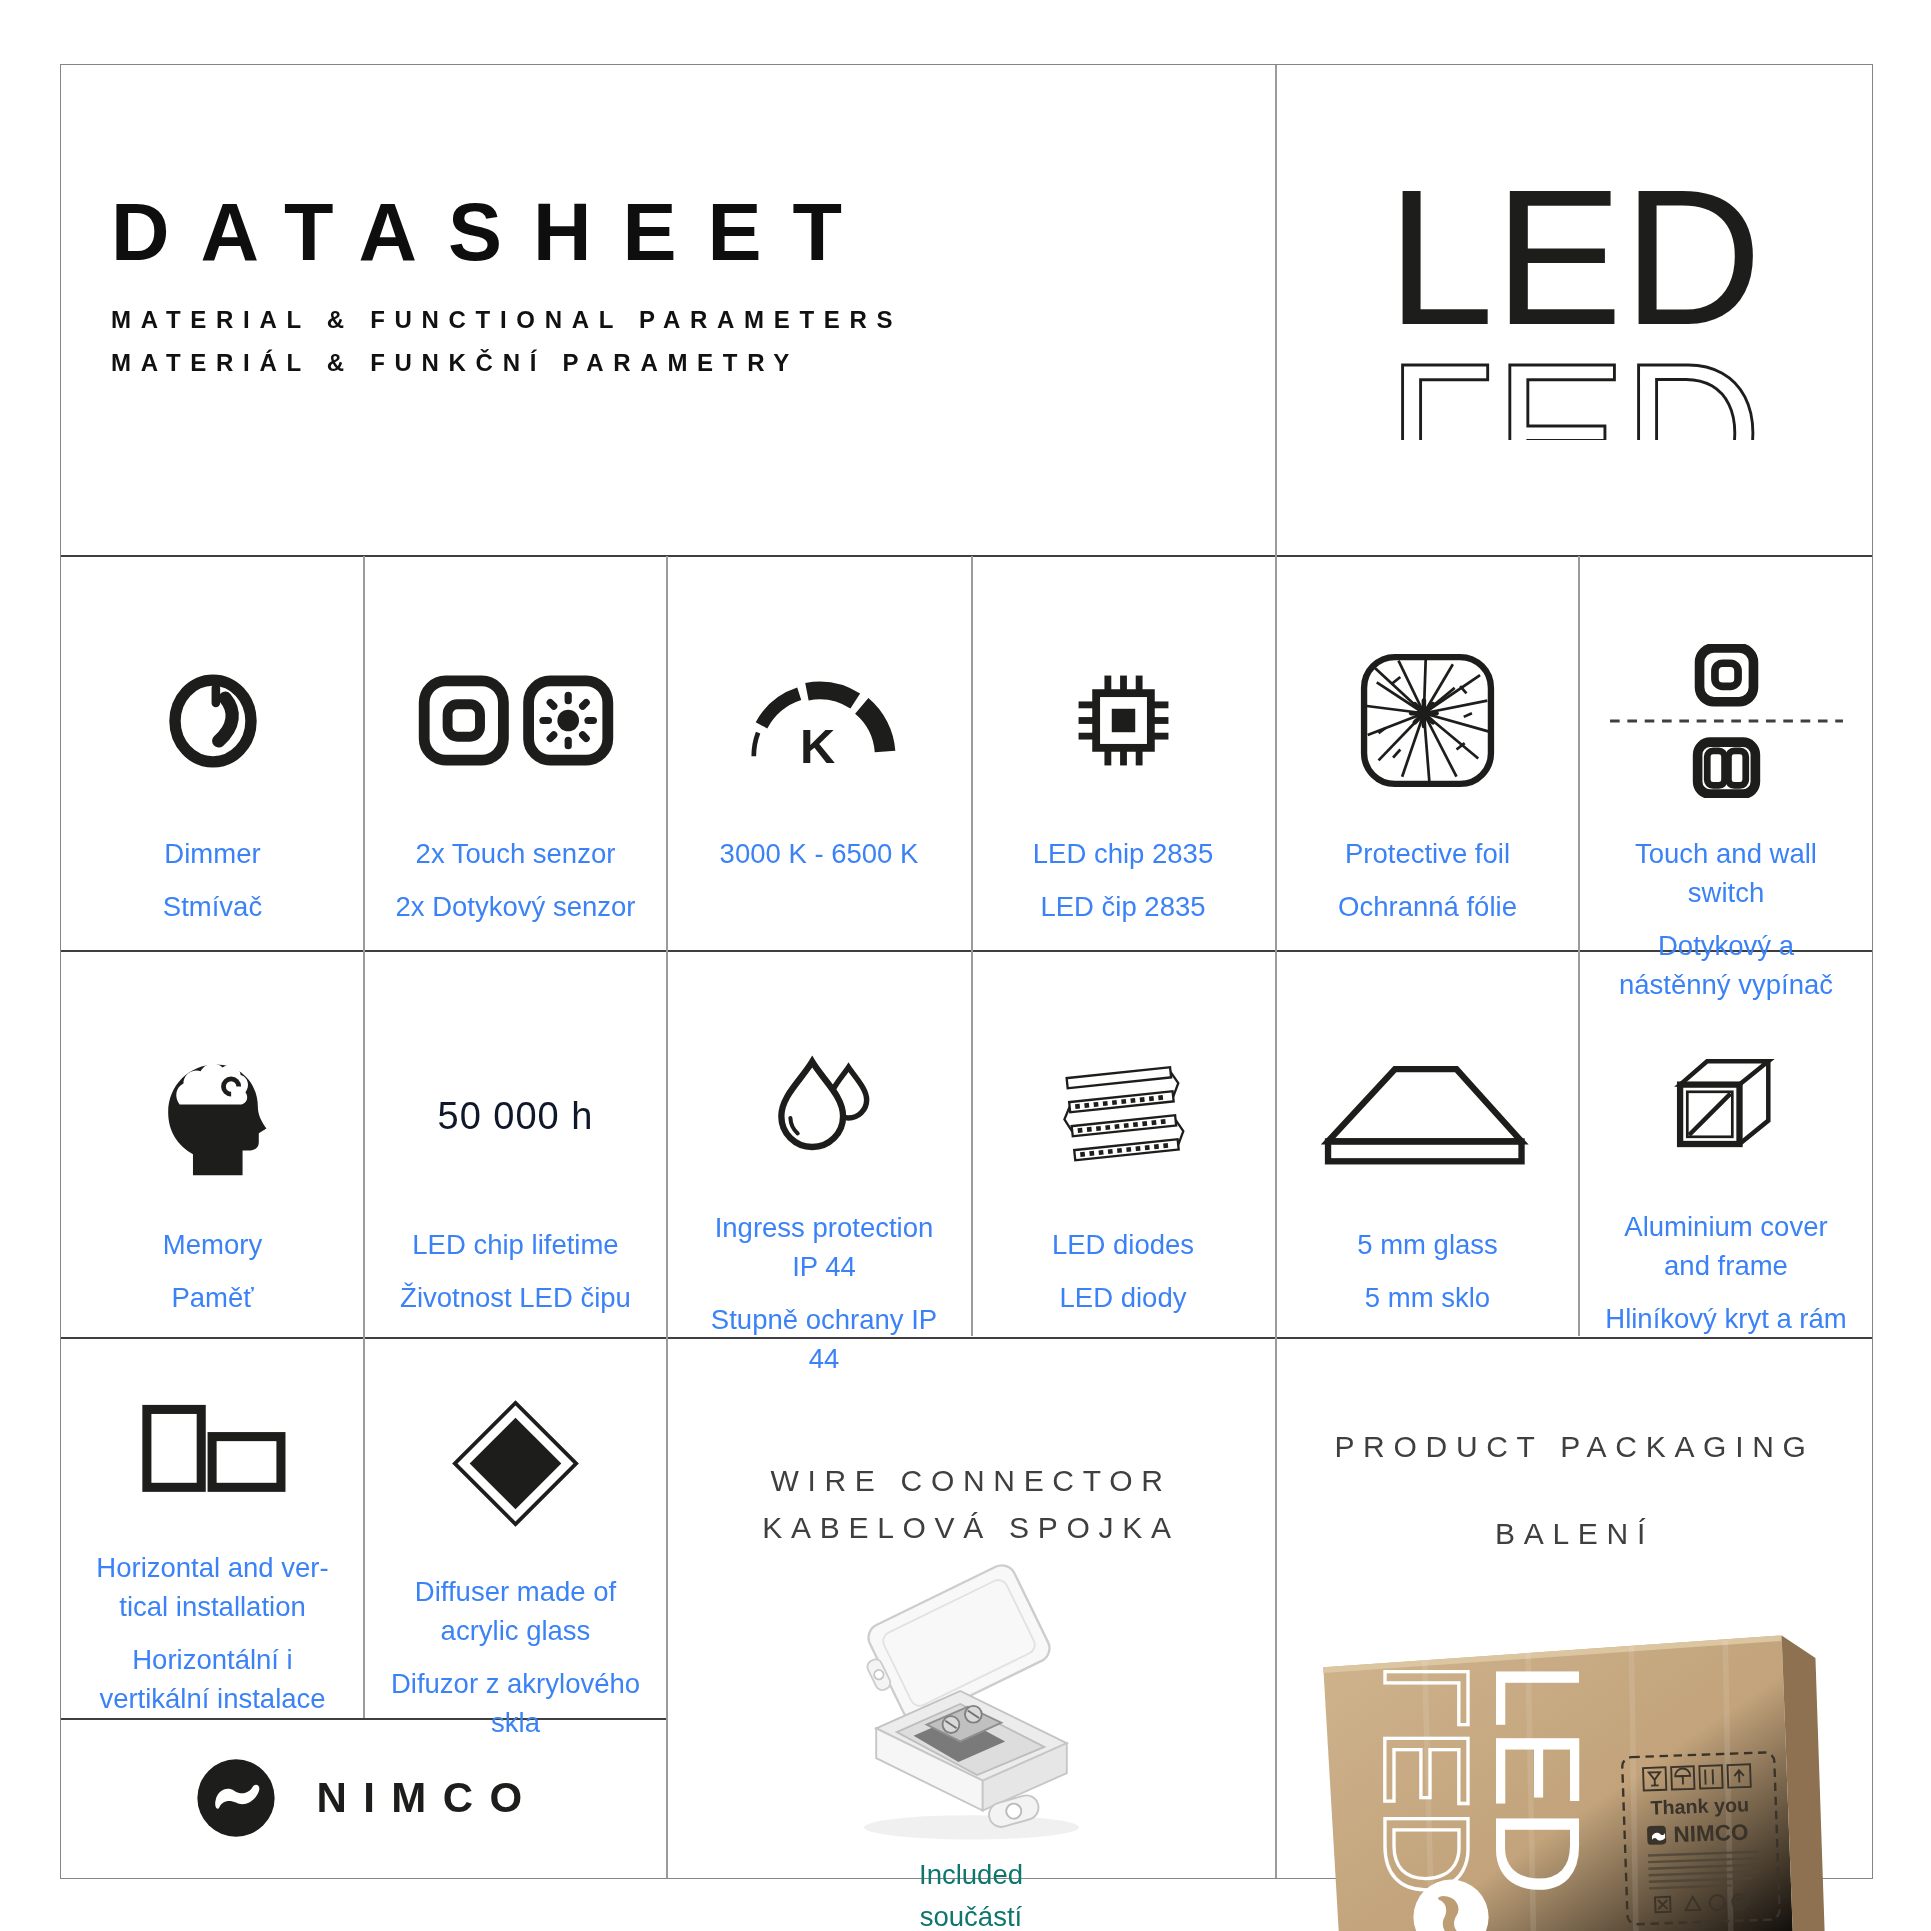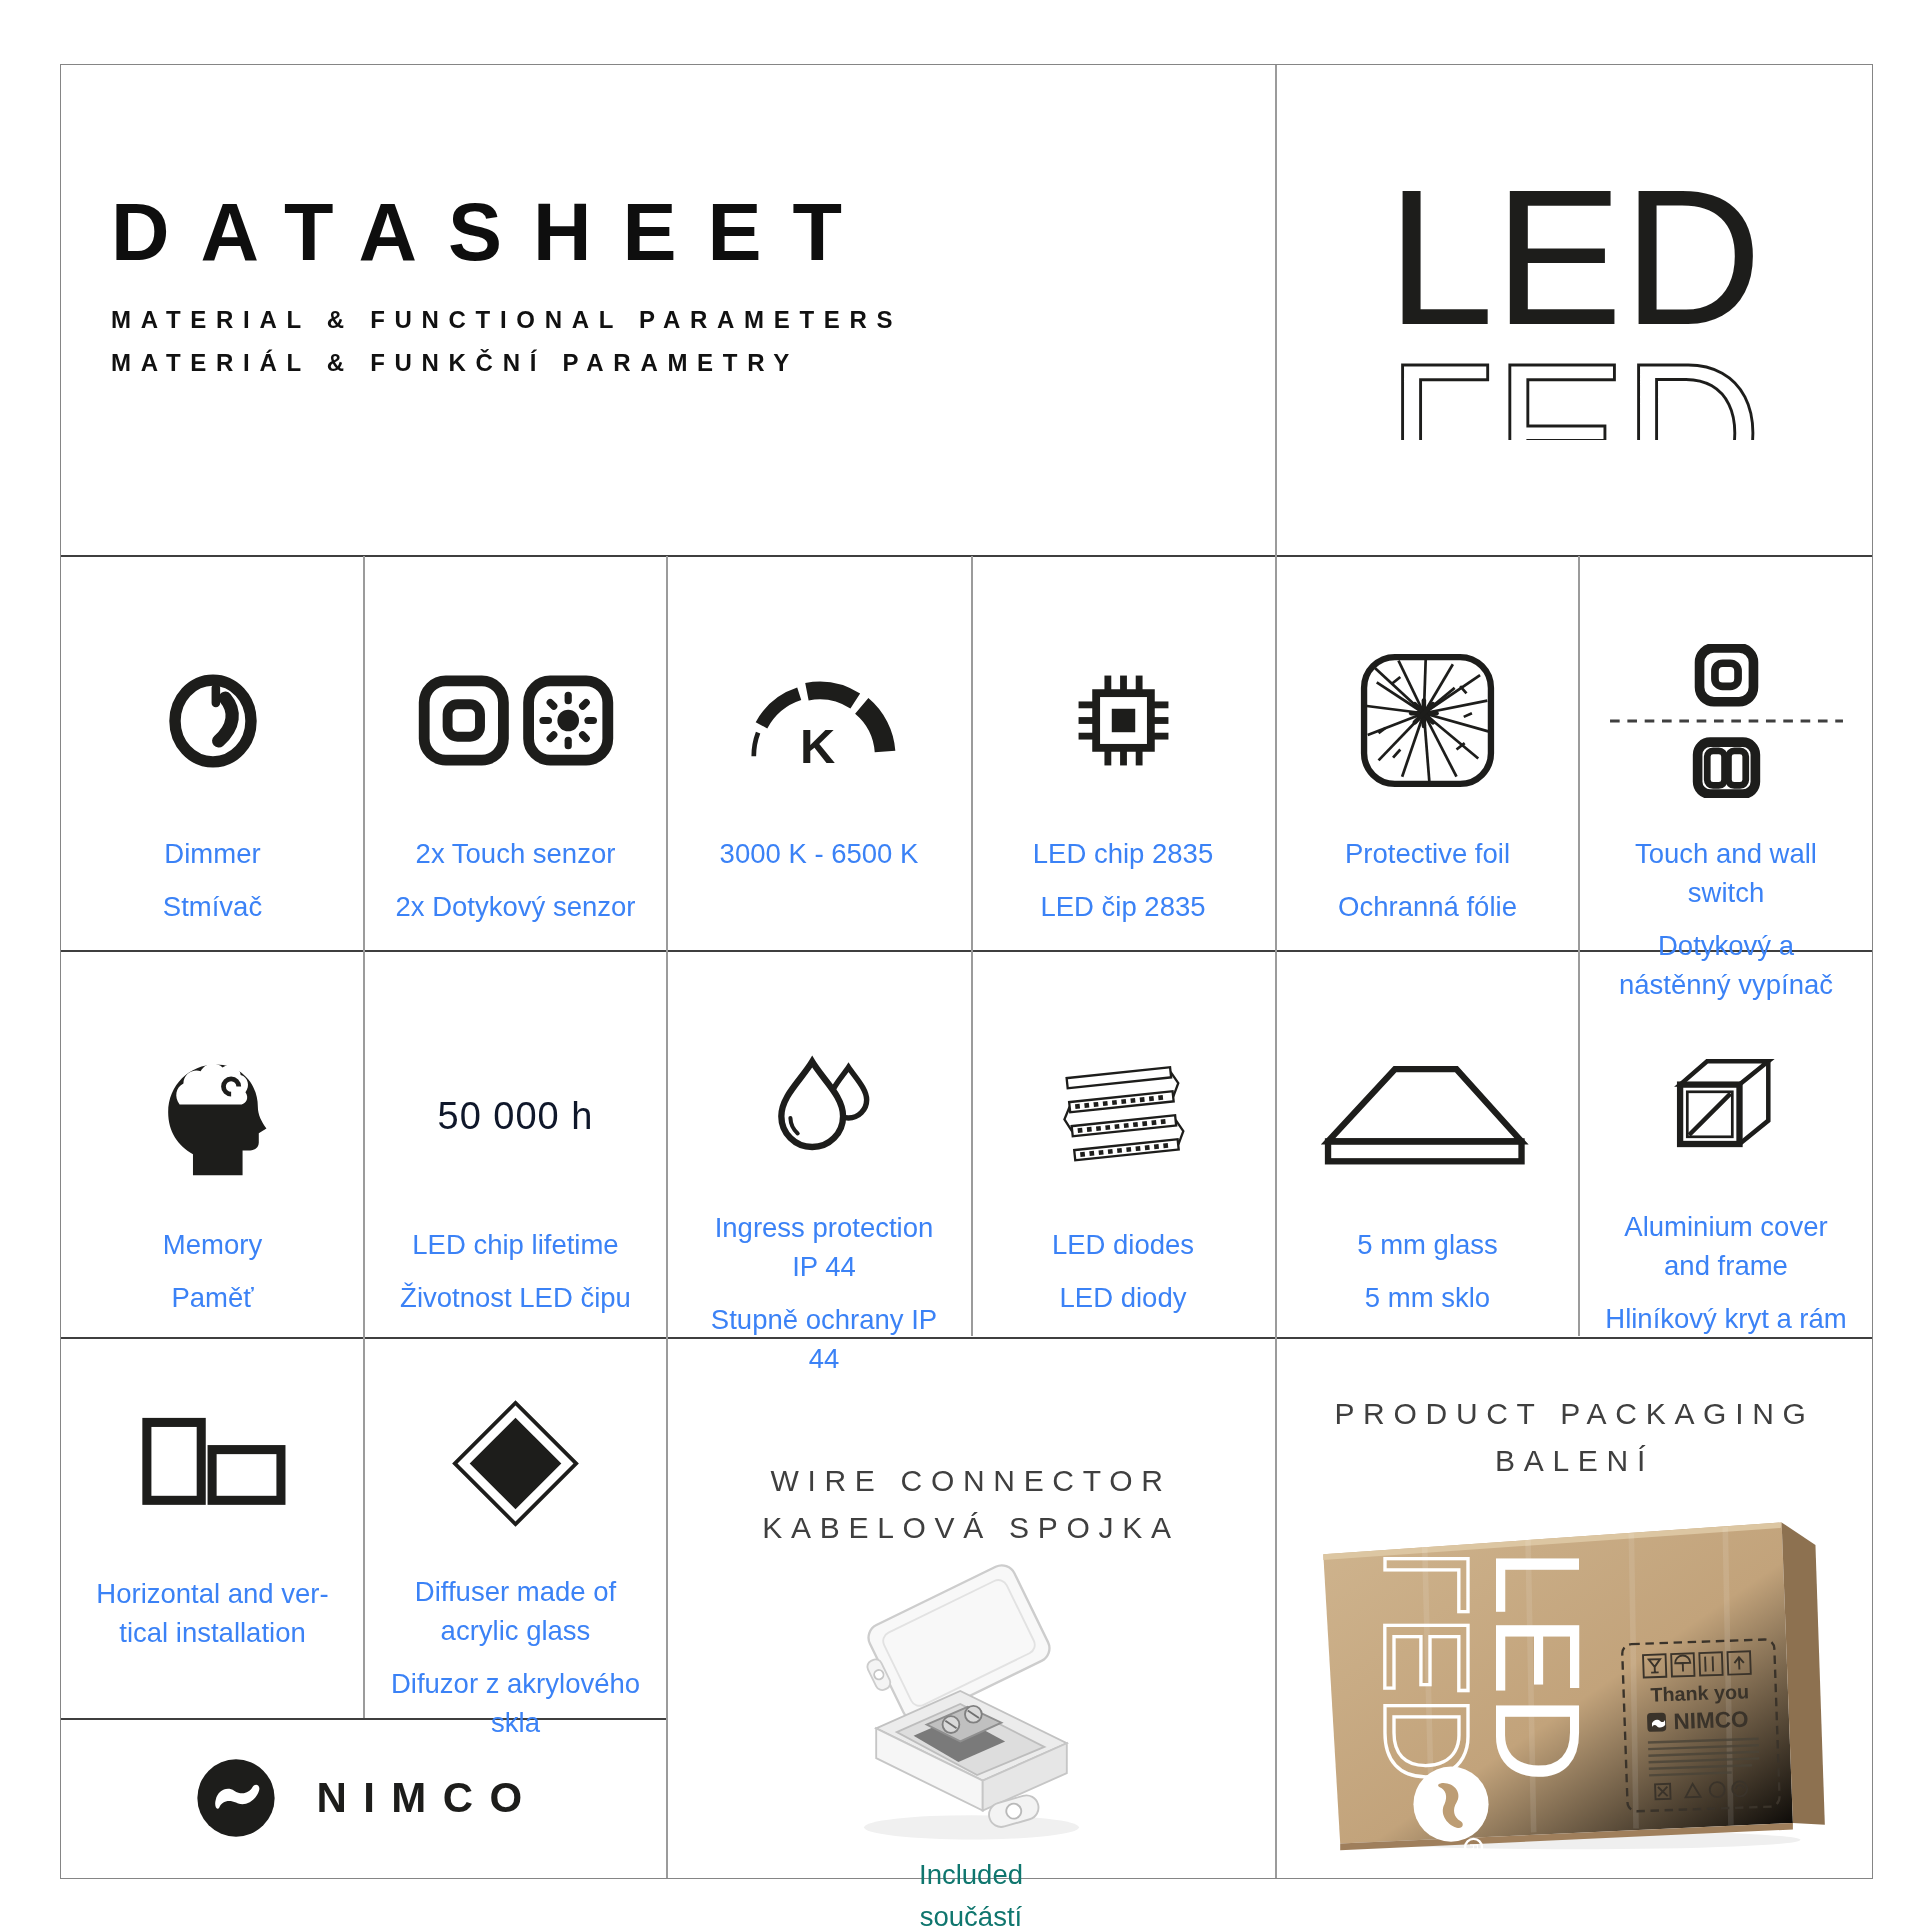--- a/index.html
+++ b/index.html
@@ -22,21 +22,21 @@
   .page-title{margin-top:127px;font-size:81px;font-weight:700;letter-spacing:31px;color:#0e0e0e;line-height:1;}
   .page-sub{font-size:24px;font-weight:700;letter-spacing:9.7px;color:#111;}
   .sub1{margin-top:33px;}
   .sub2{margin-top:15.4px;}
   .led-wrap{position:absolute;left:0;right:0;top:116px;height:259px;overflow:hidden;text-align:center;}
   .led-main{font-size:193px;line-height:0.79;letter-spacing:0px;color:#1d1d1b;font-weight:400;}
   .led-reflect{font-size:193px;line-height:0.79;margin-top:23px;transform:scaleY(-1);color:#ffffff;-webkit-text-stroke:2.9px #1d1d1b;font-weight:400;}
   
   .section-title{font-size:30px;letter-spacing:8.7px;color:#3f3f3f;line-height:1.55;font-weight:400;}
   .wire-cell{padding-top:119px;}
-  .pack-cell{padding-top:52px;}
+  .pack-cell{padding-top:85px;gap:40px;}
   .caption{font-size:27.5px;line-height:1.5;color:#0f766e;white-space:pre-line;}
   
   .nimco-cell{flex-direction:row;justify-content:center;align-items:center;}
   .nimco-text{font-size:42px;font-weight:700;letter-spacing:16.4px;color:#1d1d1b;margin-left:35px;}
   svg{display:block;}
 </style>
 </head>
 <body>
 
 <div class="sheet">
@@ -338,20 +338,22 @@
   <div class="cell r4" style="left:0;top:1274px;width:303px;height:379px;">
     <div class="icon-box">
       <svg width="154" height="100" viewBox="0 0 170 110" stroke="#1d1d1b" fill="none">
         <rect x="12" y="8" width="60" height="86" stroke-width="10"></rect>
         <rect x="84" y="38" width="76" height="56" stroke-width="10"></rect>
       </svg>
     </div>
     <div class="label">
         <div class="en">Horizontal and ver-
 tical installation</div>
+        <div class="cs">Horizontální i
+vertikální instalace</div>
       </div>
   </div>
 
   <div class="cell r4" style="left:303px;top:1274px;width:303px;height:379px;">
     <div class="icon-box">
       <svg width="143" height="143" viewBox="0 0 150 150" fill="none">
         <g transform="rotate(45 75 75)">
           <rect x="30" y="30" width="90" height="90" stroke="#1d1d1b" stroke-width="4"></rect>
           <rect x="41" y="41" width="68" height="68" fill="#1d1d1b"></rect>
         </g>

